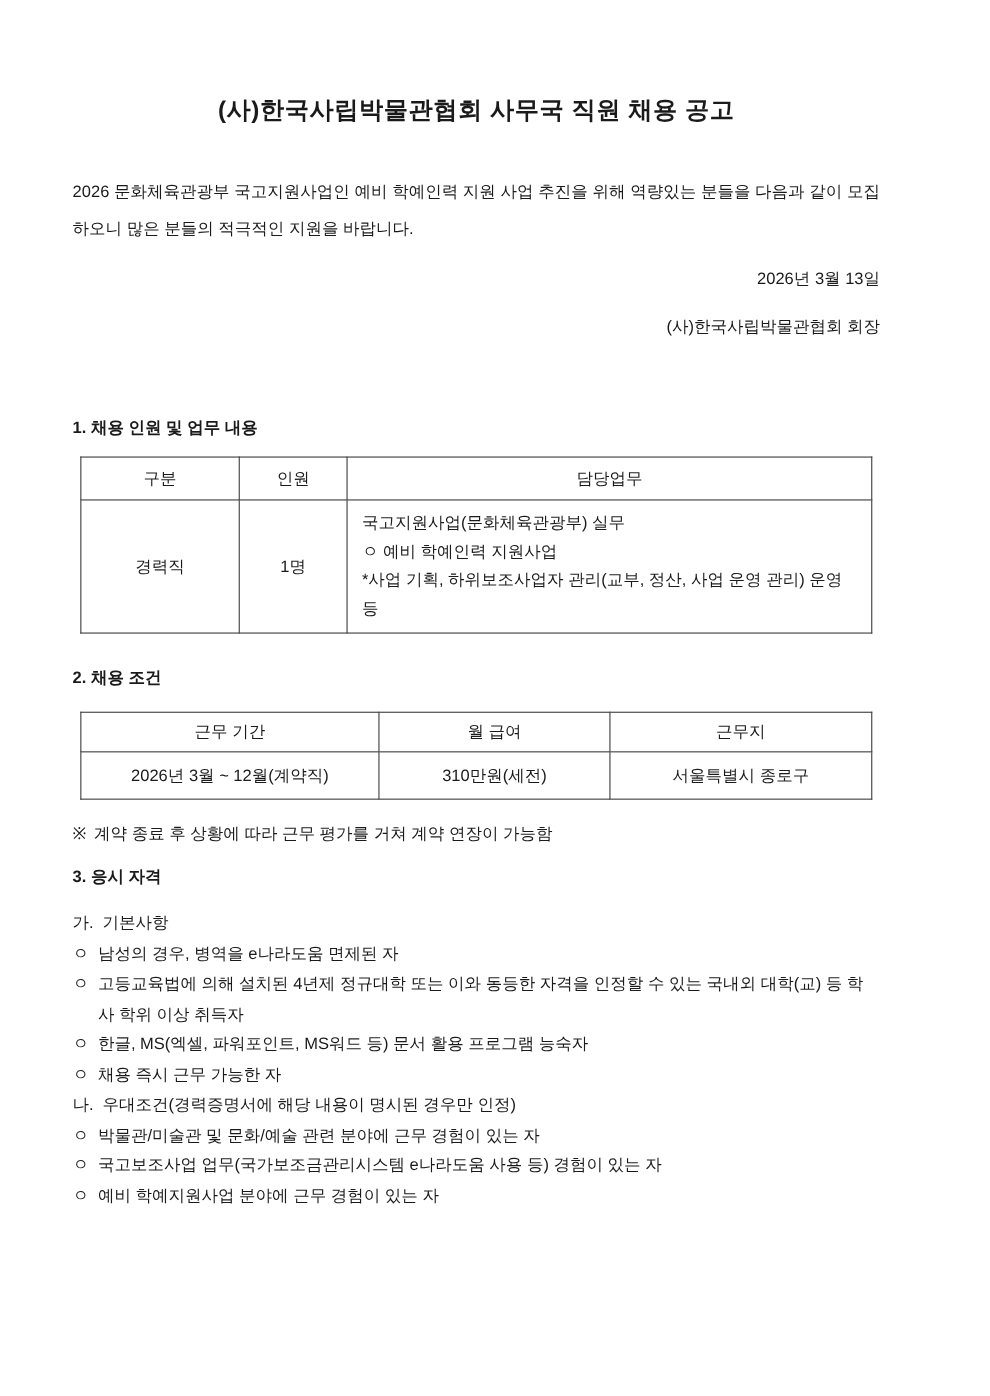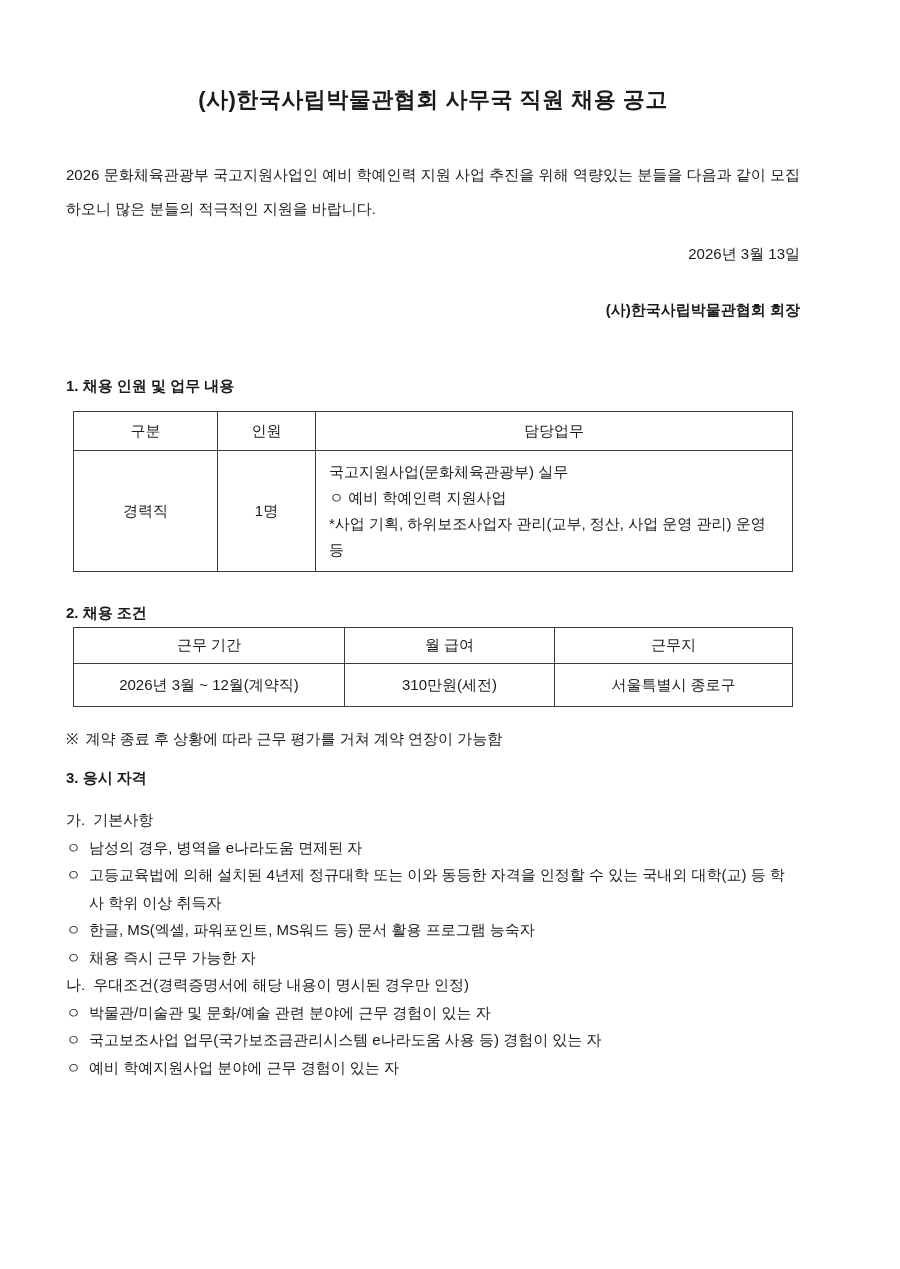--- a/index.html
+++ b/index.html
@@ -34,32 +34,32 @@
     line-height: 34px;
     text-align: justify;
     word-break: break-all;
   }
   .date-line {
     margin-top: 18px;
     line-height: 20px;
     text-align: right;
   }
   .signer-line {
-    margin-top: 36px;
+    margin-top: 24px;
     line-height: 20px;
     text-align: right;
-    font-weight: 700;
+    font-weight: 400;
   }
   .sec-heading {
     margin: 0;
     font-size: 15px;
     font-weight: 700;
     line-height: 20px;
   }
-  .sec1-heading { margin-top: 56px; }
+  .sec1-heading { margin-top: 72px; }
   .sec2-heading { margin-top: 31px; }
   .sec3-heading { margin-top: 13px; }
 
   table {
     border-collapse: collapse;
     table-layout: fixed;
     margin-left: 7px;
     width: 719px;
   }
   th, td {
@@ -68,21 +68,21 @@
     font-weight: 400;
     padding: 0;
   }
   .tbl1 { margin-top: 15px; }
   .tbl1 th { height: 38px; text-align: center; vertical-align: middle; }
   .tbl1 td { height: 99px; vertical-align: middle; }
   .tbl1 .c-center { text-align: center; }
   .tbl1 .duties-cell { padding: 8px 10px 8px 13px; }
   .duty-line { line-height: 26px; }
 
-  .tbl2 { margin-top: 4px; }
+  .tbl2 { margin-top: 20px; }
   .tbl2 th { height: 35px; text-align: center; vertical-align: middle; }
   .tbl2 td { height: 42px; text-align: center; vertical-align: middle; }
 
   .notes { margin-top: 16px; }
   .note {
     line-height: 32px;
     padding-left: 22px;
     text-indent: -22px;
     text-align: justify;
     word-break: break-all;

